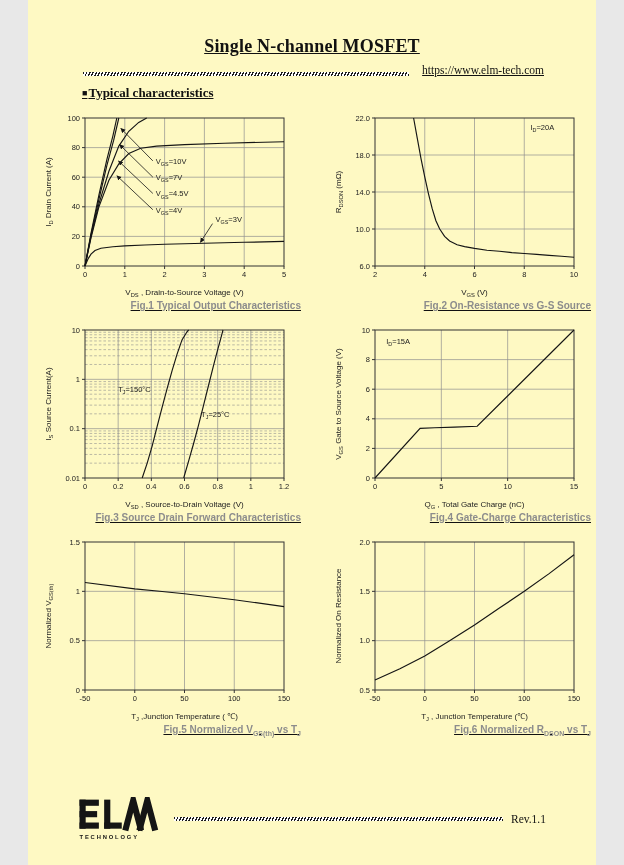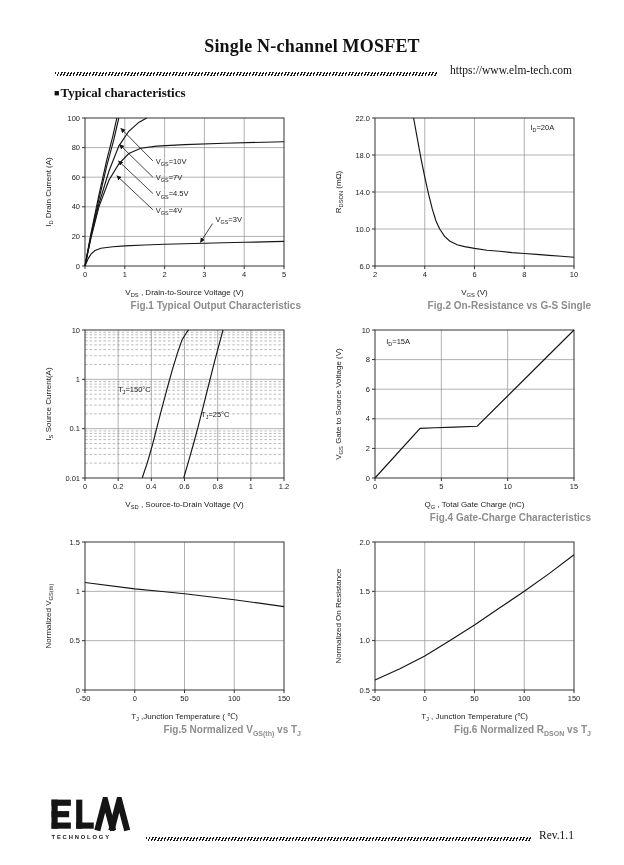--- a/index.html
+++ b/index.html
@@ -1,19 +1,20 @@
 <!DOCTYPE html>
 <html><head>
 <meta charset="utf-8">
 <style>
   html,body{margin:0;padding:0;background:#e8e8e8;}
   .page{
-    width:624px;height:865px;margin:0 auto;background:#ffffff;
+    width:568px;height:865px;margin:0 auto;background:#fef9c3;
     position:relative;font-family:"Liberation Serif",serif;color:#111;
     overflow:hidden;
+    text-decoration:underline;
   }
   
   .title{ text-align:center;font-size:18px;font-weight:700;margin:36px 0 7px 0;letter-spacing:.2px;}
   .part { text-align:center;font-size:15px;font-weight:700;margin:0 0 5px 0;letter-spacing:.3px;}
   .divrow{display:flex;align-items:flex-end;padding:0 52px 0 55px;gap:13px;}
   .hatch{
     height:4px;
     background:repeating-linear-gradient(115deg,#1c1c1c 0 1.3px,#ffffff 1.3px 2.9px);
   }
   .hatch.head{flex:1 1 auto;}
@@ -29,21 +30,21 @@
   .fig svg{display:block;margin:0 auto;}
   .caption{
     font-family:"Liberation Sans",sans-serif;font-size:10px;font-weight:700;
     color:#8c8c8c;margin-top:1px;text-align:right;
   }
   .caption sub{font-size:7px;}
   
   .ct{font-family:"Liberation Sans",sans-serif;fill:#222;}
   
   .footer{position:absolute;left:0;right:0;bottom:24px;}
-  .footer-line{display:flex;align-items:flex-end;padding:0 50px 0 46px;gap:8px;}
+  .footer-line{display:flex;align-items:center;padding:0 50px 0 46px;gap:8px;}
   .hatch.foot{flex:1 1 auto;}
   .rev{font-size:11.5px;white-space:nowrap;}
   .pagenum{text-align:center;font-size:11.5px;margin-top:5px;}
   .logo-sub-text{font-family:"Liberation Sans",sans-serif;}
 </style>
 </head>
 <body>
 
 <div class="page">
 
@@ -151,21 +152,21 @@
           <text x="39" y="85.6" text-anchor="end" font-size="7.5" class="ct">14.0</text>
           <line x1="41" y1="46" x2="44" y2="46" stroke="#333333" stroke-width="1"></line>
           <text x="39" y="48.6" text-anchor="end" font-size="7.5" class="ct">18.0</text>
           <line x1="41" y1="9" x2="44" y2="9" stroke="#333333" stroke-width="1"></line>
           <text x="39" y="11.6" text-anchor="end" font-size="7.5" class="ct">22.0</text>
           <text x="143.5" y="186" text-anchor="middle" font-size="8" class="ct"><tspan>V</tspan><tspan font-size="72%" dy="2.2">GS</tspan><tspan dy="-2.2"> (V)</tspan></text>
           <text x="10" y="83" text-anchor="middle" font-size="8" transform="rotate(-90 10 83)" class="ct"><tspan>R</tspan><tspan font-size="72%" dy="2.2">DSON</tspan><tspan dy="-2.2"> (mΩ)</tspan></text>
           <polyline points="82.6,9.0 86.3,29.3 90.0,49.7 93.8,68.2 97.5,84.8 101.2,99.7 104.9,111.7 108.7,120.0 113.6,127.4 118.6,132.0 126.1,135.7 133.6,137.6 143.5,139.4 155.9,141.3 168.4,142.2 180.8,143.6 193.3,144.5 205.7,145.4 218.1,146.4 230.6,147.3 243.0,148.2" fill="none" stroke="#151515" stroke-width="1.15"></polyline>
           <text x="199.46875" y="21.025000000000006" text-anchor="start" font-size="7.5" class="ct"><tspan>I</tspan><tspan font-size="72%" dy="2.2">D</tspan><tspan dy="-2.2">=20A</tspan></text>
         </svg>
-        <figcaption class="caption">Fig.2 On-Resistance vs G-S Single</figcaption>
+        <figcaption class="caption">Fig.2 On-Resistance vs G-S Source</figcaption>
       </figure>
     <figure class="fig">
         <svg width="252" height="190" viewBox="0 0 252 190">
           <defs>
             <marker id="fig3-arr" markerWidth="7" markerHeight="7" refX="5.5" refY="3" orient="auto">
               <path d="M0,0 L6,3 L0,6 z" fill="#151515"></path>
             </marker>
           </defs>
           <line x1="77.16666666666667" y1="9" x2="77.16666666666667" y2="157" stroke="#8f8f8f" stroke-width="0.7"></line>
           <line x1="110.33333333333334" y1="9" x2="110.33333333333334" y2="157" stroke="#8f8f8f" stroke-width="0.7"></line>
@@ -221,20 +222,21 @@
           <text x="39" y="60.93333333333334" text-anchor="end" font-size="7.5" class="ct">1</text>
           <line x1="41" y1="9" x2="44" y2="9" stroke="#333333" stroke-width="1"></line>
           <text x="39" y="11.6" text-anchor="end" font-size="7.5" class="ct">10</text>
           <text x="143.5" y="186" text-anchor="middle" font-size="8" class="ct"><tspan>V</tspan><tspan font-size="72%" dy="2.2">SD</tspan><tspan dy="-2.2"> , Source-to-Drain Voltage (V)</tspan></text>
           <text x="10" y="83" text-anchor="middle" font-size="8" transform="rotate(-90 10 83)" class="ct"><tspan>I</tspan><tspan font-size="72%" dy="2.2">S</tspan><tspan dy="-2.2"> Source Current(A)</tspan></text>
           <polyline points="101.2,157.0 106.2,142.1 111.2,124.8 116.1,105.6 121.1,86.4 126.1,67.6 131.1,49.6 136.0,33.4 141.0,18.9 146.0,10.8 147.6,9.0" fill="none" stroke="#151515" stroke-width="1.15"></polyline>
           <polyline points="142.7,157.0 147.6,140.1 152.6,122.5 157.6,103.8 162.6,84.1 167.5,64.5 172.5,44.6 176.7,28.6 180.0,16.6 182.0,9.0" fill="none" stroke="#151515" stroke-width="1.15"></polyline>
           <text x="77.16666666666667" y="71.14210731828396" text-anchor="start" font-size="7.5" class="ct"><tspan>T</tspan><tspan font-size="72%" dy="2.2">J</tspan><tspan dy="-2.2">=150°C</tspan></text>
           <text x="160.08333333333334" y="96.29785321200515" text-anchor="start" font-size="7.5" class="ct"><tspan>T</tspan><tspan font-size="72%" dy="2.2">J</tspan><tspan dy="-2.2">=25°C</tspan></text>
         </svg>
+        <figcaption class="caption">Fig.3 Source Drain Forward Characteristics</figcaption>
       </figure>
     <figure class="fig">
         <svg width="252" height="190" viewBox="0 0 252 190">
           <defs>
             <marker id="fig4-arr" markerWidth="7" markerHeight="7" refX="5.5" refY="3" orient="auto">
               <path d="M0,0 L6,3 L0,6 z" fill="#151515"></path>
             </marker>
           </defs>
           <line x1="110.33333333333333" y1="9" x2="110.33333333333333" y2="157" stroke="#8f8f8f" stroke-width="0.7"></line>
           <line x1="176.66666666666666" y1="9" x2="176.66666666666666" y2="157" stroke="#8f8f8f" stroke-width="0.7"></line>

